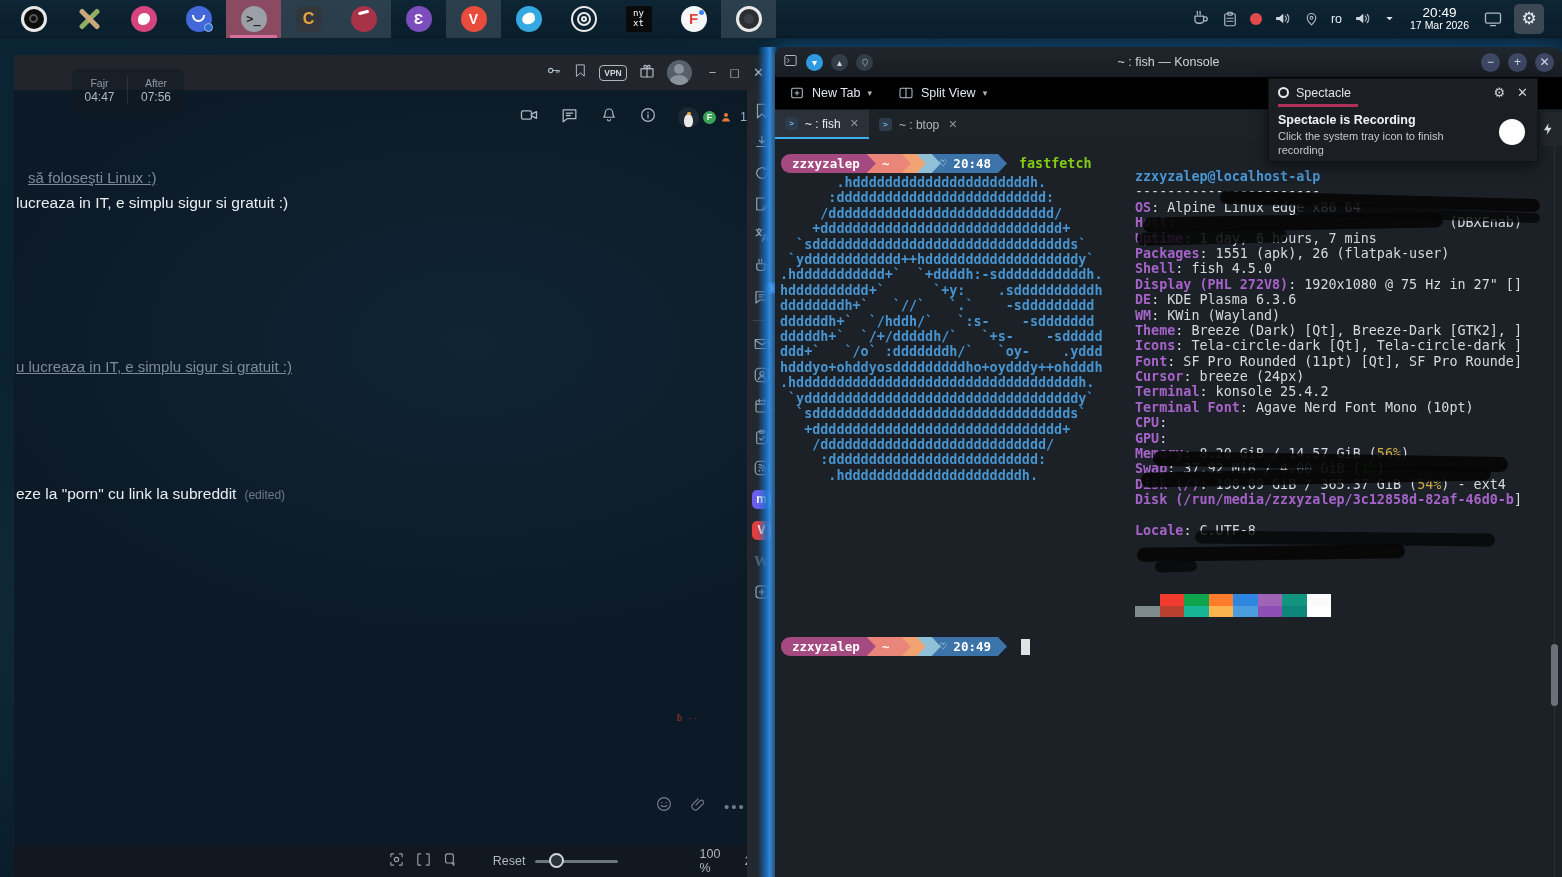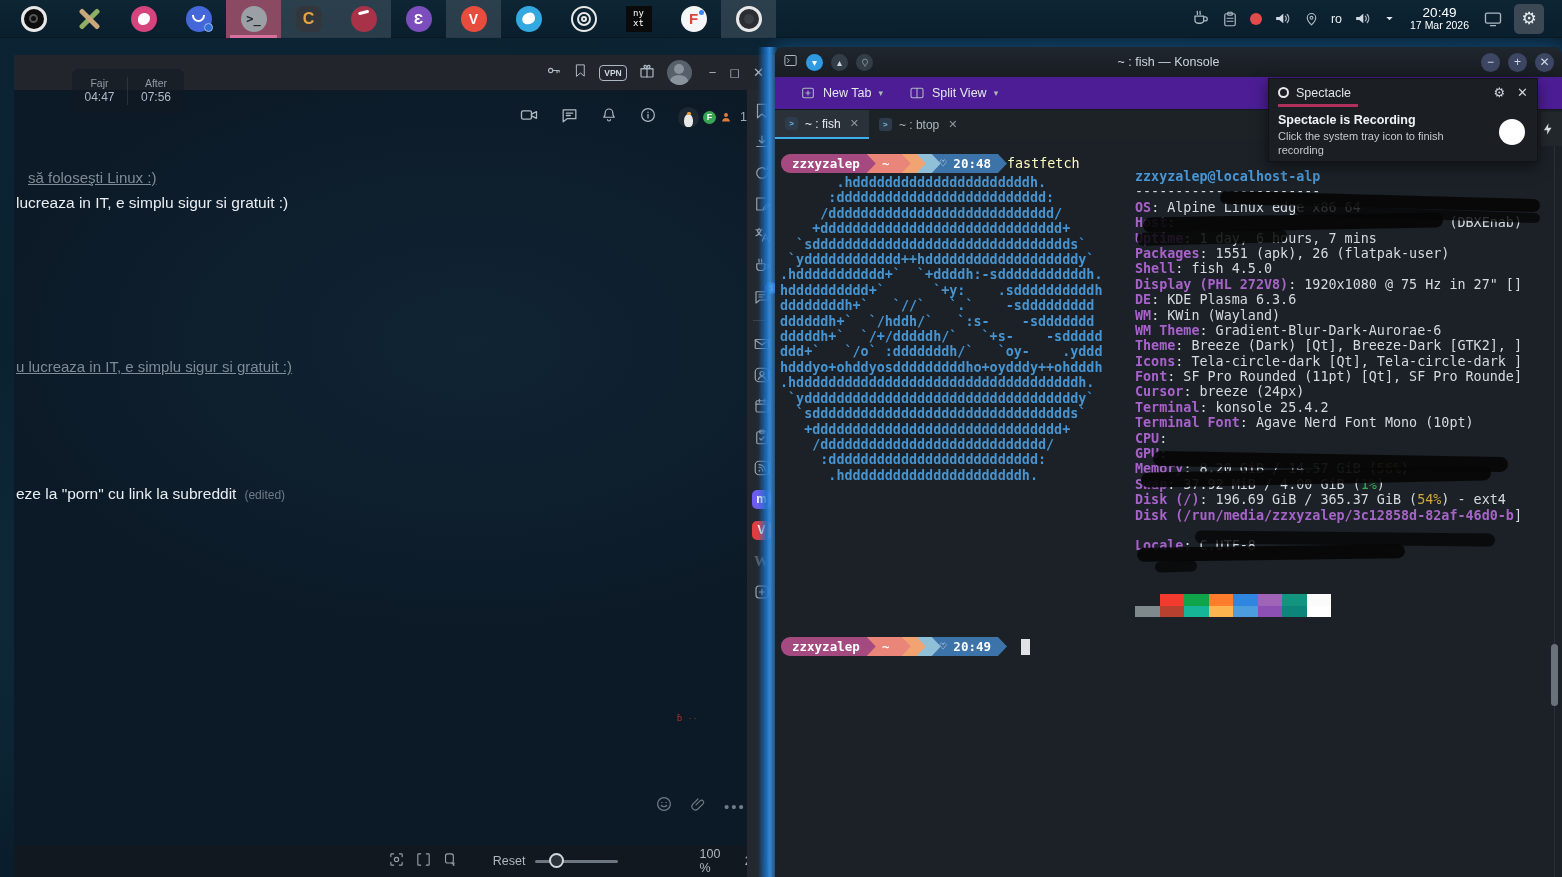--- a/index.html
+++ b/index.html
@@ -86,21 +86,21 @@
   .k-tb { height:30px; background:linear-gradient(180deg,#20262d,#181d23); border-radius:9px 9px 0 0;
     display:flex; align-items:center; padding:0 8px; position:relative; }
   .k-tb .ticons { display:flex; gap:8px; align-items:center; }
   .circ-ic { width:17px; height:17px; border-radius:50%; background:#333d47; color:#cfd6dd; font-size:10px;
     display:flex; align-items:center; justify-content:center; }
   .circ-ic.blue { background:#2f9ae0; color:#fff; }
   .k-title { position:absolute; left:0; right:0; text-align:center; font-size:12.5px; color:#ccd4db; pointer-events:none; }
   .k-btns { margin-left:auto; display:flex; gap:8px; }
   .k-btn { width:19px; height:19px; border-radius:50%; background:#3d4763; color:#d3dbe8; font-size:12px;
     display:flex; align-items:center; justify-content:center; line-height:1; }
-  .k-toolbar { height:33px; background:#4c1d95; display:flex; align-items:center; gap:26px; padding:0 25px;
+  .k-toolbar { height:33px; background:#000000; display:flex; align-items:center; gap:26px; padding:0 14px;
     font-size:12.5px; color:#e2e8ee; border-bottom:1px solid #15181c; }
   .k-tool { display:flex; align-items:center; gap:7px; }
   .caret { font-size:9px; color:#aeb6bd; }
   .k-tabbar { height:29px; background:#1d2227; display:flex; align-items:flex-end; }
   .k-tab { height:29px; display:flex; align-items:center; gap:7px; padding:0 10px; font-size:12px; color:#aeb6bd; }
   .k-tab.active { background:#2b3138; color:#e8edf2; border-bottom:2px solid #3daee9; }
   .k-tab .tx { font-size:11px; color:#8f979e; margin-left:2px; }
   .tab-ic { width:13px; height:13px; border-radius:3px; background:#2d3b4a; color:#6fb7e8; font-size:8px; font-weight:bold;
     display:flex; align-items:center; justify-content:center; }
   .term { flex:1; position:relative; font-family:"DejaVu Sans Mono",monospace; font-size:13.4px; line-height:15.4px; overflow:hidden; }
@@ -120,21 +120,21 @@
     clip-path:polygon(0 0, calc(100% - 9px) 0, 100% 50%, calc(100% - 9px) 100%, 0 100%); z-index:5; }
   .pseg.s2 { background:#e98579; width:44px; justify-content:center; padding-right:6px; margin-left:-9px; z-index:4;
     clip-path:polygon(0 0, calc(100% - 9px) 0, 100% 50%, calc(100% - 9px) 100%, 0 100%); }
   .pseg.s3 { background:#f2a372; width:24px; margin-left:-9px; z-index:3;
     clip-path:polygon(0 0, calc(100% - 9px) 0, 100% 50%, calc(100% - 9px) 100%, 0 100%); }
   .pseg.s4 { background:#8fc0d8; width:24px; margin-left:-9px; z-index:2;
     clip-path:polygon(0 0, calc(100% - 9px) 0, 100% 50%, calc(100% - 9px) 100%, 0 100%); }
   .pseg.s5 { background:#3c73a8; padding:0 16px 0 8px; margin-left:-9px; z-index:1; gap:7px;
     clip-path:polygon(0 0, calc(100% - 9px) 0, 100% 50%, calc(100% - 9px) 100%, 0 100%); }
   .heart { font-weight:normal; font-size:11px; }
-  .cmd { margin-left:0; color:#fef9c3; font-weight:normal; }
+  .cmd { margin-left:12px; color:#84cc16; font-weight:bold; }
   .cursor-block { margin-left:14px; width:9px; height:16px; background:#dfe3e6; }
   .scribble { position:absolute; background:#060606; border-radius:8px; opacity:.92; }
   .k-scroll-track { position:absolute; right:7px; top:0; bottom:0; width:1px; background:rgba(255,255,255,.07); }
   .k-scroll-thumb { position:absolute; right:4px; width:7px; height:62px; border-radius:4px; background:#6a7178; }
 
   
   .spopup { position:absolute; left:1268px; top:78px; width:270px; height:84px; z-index:60; background:#1b1e23;
     border:1px solid #101317; box-shadow:0 4px 14px rgba(0,0,0,.5); }
   .sp-head { display:flex; align-items:center; gap:7px; padding:6px 9px 4px 9px; color:#dfe3e8; font-size:12.5px; }
   .sp-dot { width:11px; height:11px; border:2.5px solid #e8e8e8; border-radius:50%; background:#1b1e23; }
@@ -595,21 +595,20 @@
         <div class="info-line"><span class="c-t">zzxyzalep@localhost-alp</span></div>
         <div class="info-line"><span class="c-v">-----------------------</span></div>
         <div class="info-line"><span class="c-l">OS</span><span class="c-v">: Alpine Linux edge x86_64</span></div>
         <div class="info-line"><span class="c-l">Host</span><span class="c-v">:                                  (DBXEnab)</span></div>
         <div class="info-line"><span class="c-l">Uptime</span><span class="c-v">: 1 day, 6 hours, 7 mins</span></div>
         <div class="info-line"><span class="c-l">Packages</span><span class="c-v">: 1551 (apk), 26 (flatpak-user)</span></div>
         <div class="info-line"><span class="c-l">Shell</span><span class="c-v">: fish 4.5.0</span></div>
         <div class="info-line"><span class="c-l">Display (PHL 272V8)</span><span class="c-v">: 1920x1080 @ 75 Hz in 27" []</span></div>
         <div class="info-line"><span class="c-l">DE</span><span class="c-v">: KDE Plasma 6.3.6</span></div>
         <div class="info-line"><span class="c-l">WM</span><span class="c-v">: KWin (Wayland)</span></div>
-        <div class="info-line"><span class="c-l">WM Theme</span><span class="c-v">: Gradient-Blur-Dark-Aurorae-6</span></div>
         <div class="info-line"><span class="c-l">Theme</span><span class="c-v">: Breeze (Dark) [Qt], Breeze-Dark [GTK2], ]</span></div>
         <div class="info-line"><span class="c-l">Icons</span><span class="c-v">: Tela-circle-dark [Qt], Tela-circle-dark ]</span></div>
         <div class="info-line"><span class="c-l">Font</span><span class="c-v">: SF Pro Rounded (11pt) [Qt], SF Pro Rounde]</span></div>
         <div class="info-line"><span class="c-l">Cursor</span><span class="c-v">: breeze (24px)</span></div>
         <div class="info-line"><span class="c-l">Terminal</span><span class="c-v">: konsole 25.4.2</span></div>
         <div class="info-line"><span class="c-l">Terminal Font</span><span class="c-v">: Agave Nerd Font Mono (10pt)</span></div>
         <div class="info-line"><span class="c-l">CPU</span><span class="c-v">: </span></div>
         <div class="info-line"><span class="c-l">GPU</span><span class="c-v">: </span></div>
         <div class="info-line"><span class="c-l">Memory</span><span class="c-v">: 8.20 GiB / 14.57 GiB (</span><span class="c-y">56%</span><span class="c-v">)</span></div>
         <div class="info-line"><span class="c-l">Swap</span><span class="c-v">: 37.92 MiB / 4.00 GiB (</span><span class="c-g">1%</span><span class="c-v">)</span></div>

